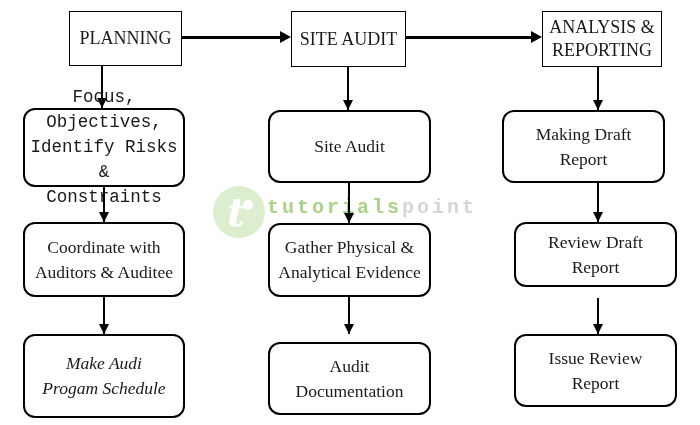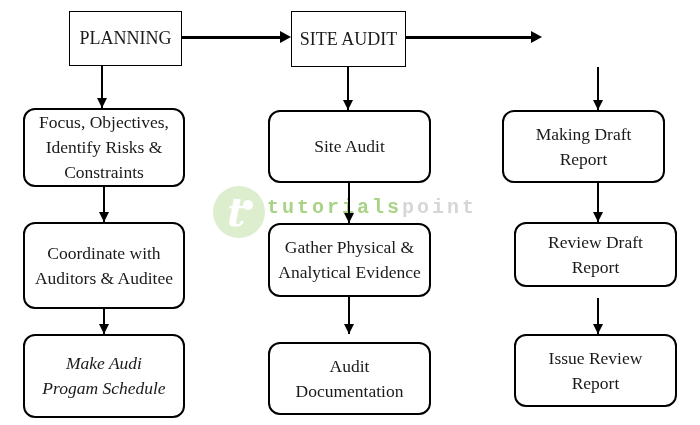--- a/index.html
+++ b/index.html
@@ -20,22 +20,22 @@
   .hbox,.rbox{
     position:absolute;z-index:3;box-sizing:border-box;background:#ffffff;
     display:flex;align-items:center;justify-content:center;text-align:center;
   }
   .hbox{border:1.6px solid #000;font-size:18px;line-height:23px;}
   .rbox{border:2px solid #000;border-radius:12px;font-size:17.5px;line-height:25px;}
   .lbl{white-space:pre-line;}
   #h-planning  {left:44px; top:11px; width:113px;height:55px;margin-left:25px;}
   #h-siteaudit {left:291px;top:11px; width:115px;height:56px;}
   #h-analysis  {left:542px;top:11px; width:120px;height:56px;}
-  #l1{left:23px; top:108px;width:162px;height:79px;}
-  #l2{left:23px; top:222px;width:162px;height:87px;}
+  #l1{left:23px; top:108px;width:162px;height:79px;font-family:Liberation Mono, monospace;}
+  #l2{left:23px; top:222px;width:162px;height:75px;}
   #l3{left:23px; top:334px;width:162px;height:84px;font-style:italic;}
   #m1{left:268px;top:110px;width:163px;height:73px;}
   #m2{left:268px;top:223px;width:163px;height:74px;}
   #m3{left:268px;top:342px;width:163px;height:73px;}
   #r1{left:502px;top:110px;width:163px;height:73px;}
   #r2{left:514px;top:222px;width:163px;height:65px;}
   #r3{left:514px;top:334px;width:163px;height:73px;}
   
   .va{position:absolute;z-index:2;width:2px;background:#000;}
   .va::after{
@@ -71,20 +71,24 @@
       <circle cx="35" cy="19" r="5" fill="#ffffff"></circle>
     </svg>
   </div>
   <div class="wm" id="wm-text"><span class="g">tutorials</span><span class="p">point</span></div>
 
   <div class="hbox" id="h-planning">
     <span class="lbl">PLANNING</span>
   </div>
   <div class="hbox" id="h-siteaudit">
     <span class="lbl">SITE AUDIT</span>
+  </div>
+  <div class="hbox" id="h-analysis">
+    <span class="lbl">ANALYSIS &amp;
+REPORTING</span>
   </div>
 
   <div class="ha" id="ha1"></div>
   <div class="ha" id="ha2"></div>
 
   <div class="rbox" id="l1">
     <span class="lbl">Focus, Objectives,
 Identify Risks &amp;
 Constraints</span>
   </div>

